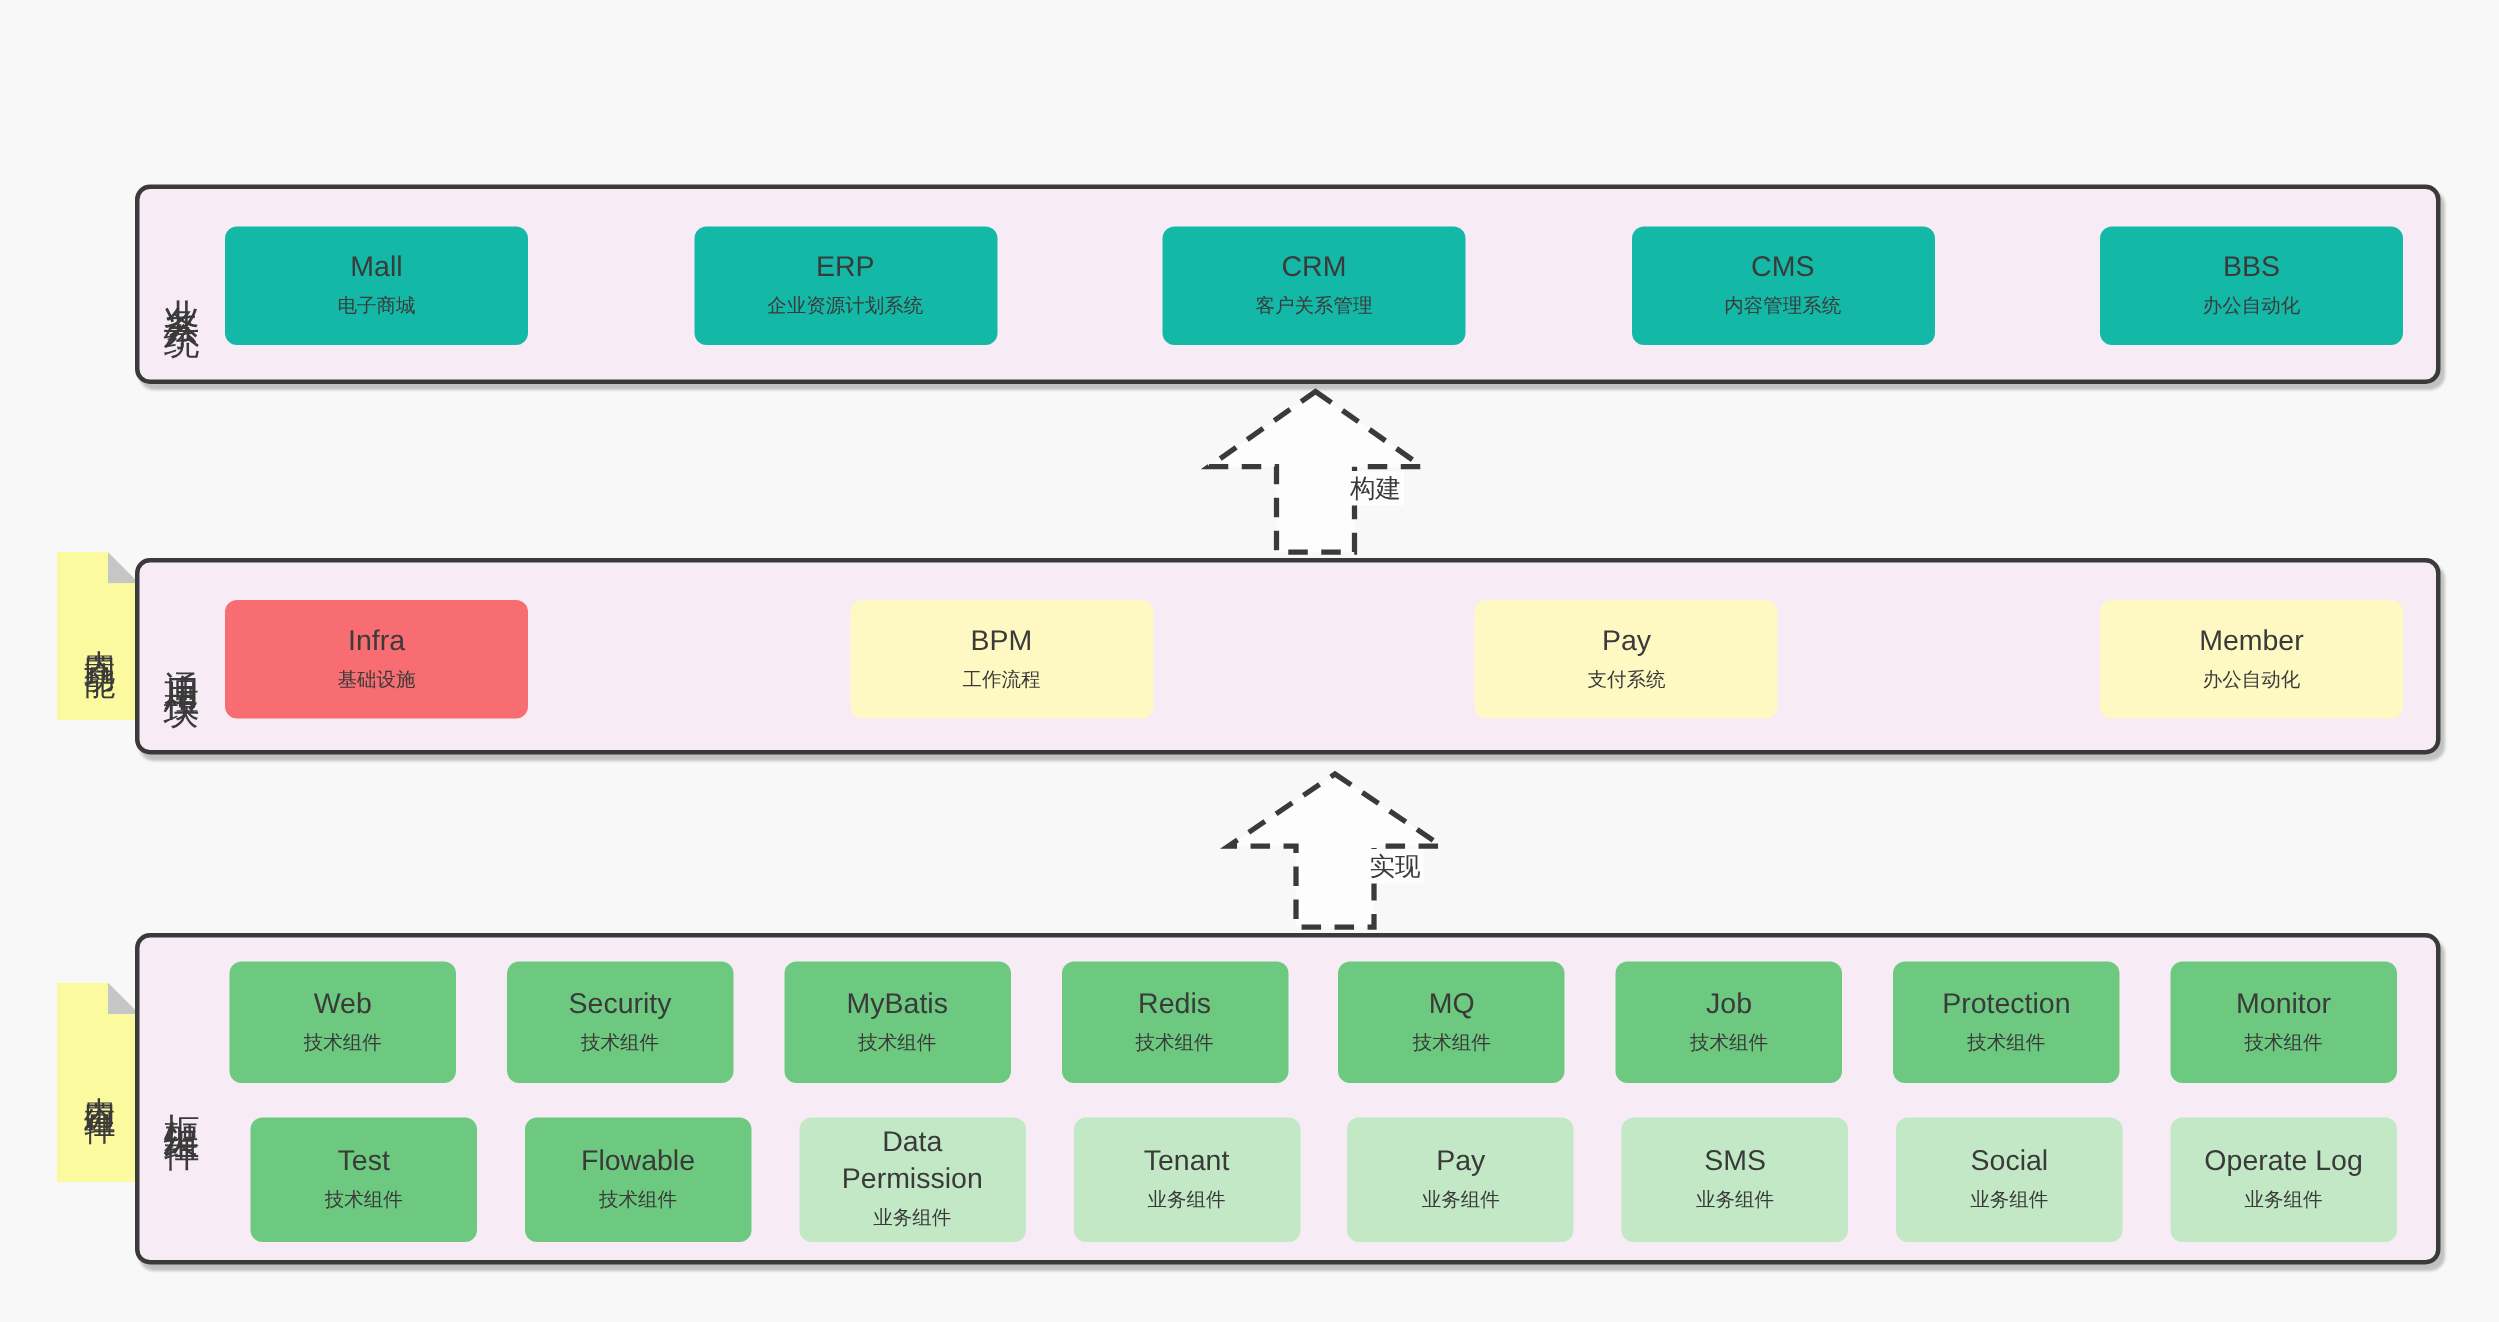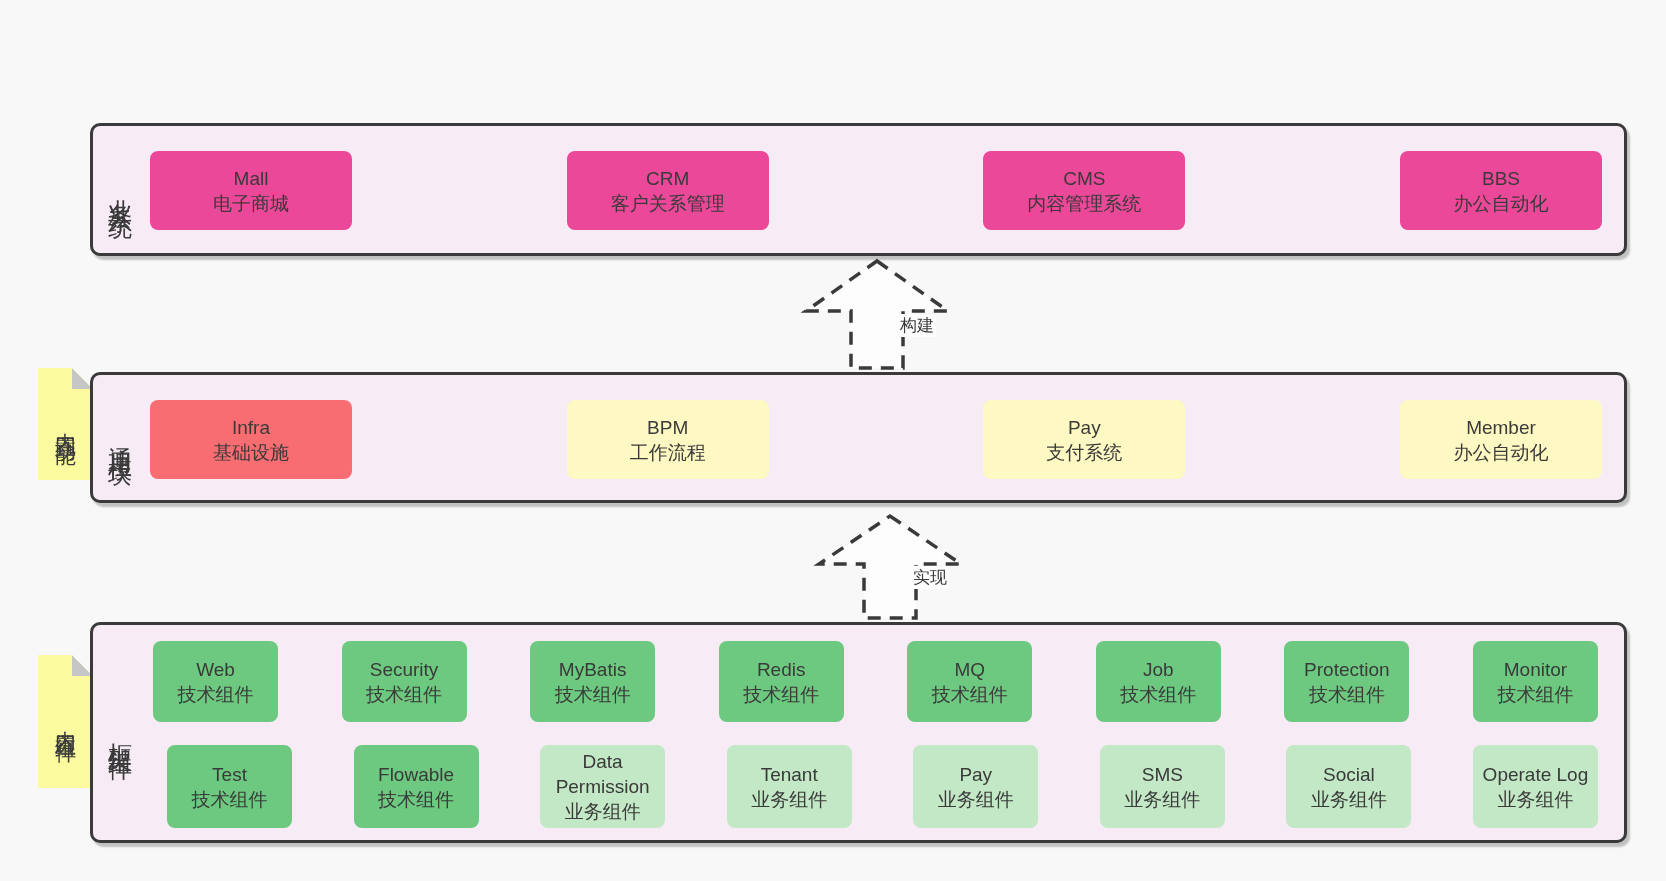--- a/index.html
+++ b/index.html
@@ -30,25 +30,25 @@
   .row-6{top:25px;}
   .band-3 .box-row{left:60px;right:26px;}
   .row-a{top:16px;}
   .row-b{top:120px;padding-left:14px;}
   .box{
     box-sizing:border-box;border-radius:8px;
     display:flex;flex-direction:column;justify-content:center;align-items:center;
     text-align:center;padding:4px 6px;
   }
   .box-6{width:202px;height:79px;}
-  .box-8{width:125px;height:81px;}
+  .box-8{width:151px;height:81px;}
   .row-b .box-8{height:83px;}
   .box-name{font-size:19px;line-height:25px;}
-  .box-desc{font-size:19px;line-height:25px;}
-  .blue{background:#ec4899;text-align:right;}
+  .box-desc{font-size:13px;line-height:25px;}
+  .blue{background:#14b8a6;text-align:right;}
   .red{background:#f76d72;}
   .pink{background:#fef9c3;}
   .green-dark{background:#6dc97f;}
   .green-light{background:#c2e8c5;}
   .sticky{
     position:absolute;left:38px;width:55px;background:#fbfa9e;
     clip-path:polygon(0 0, calc(100% - 21px) 0, 100% 21px, 100% 100%, 0 100%);
     display:flex;align-items:center;justify-content:center;
   }
   .sticky-1{top:368px;height:112px;}
@@ -76,20 +76,24 @@
 <body>
 
 <div class="band band-1">
   <div class="band-label">业务系统</div>
   <div class="box-row row-6">
     <div class="box box-6 blue">
       <span class="box-name">Mall</span>
       <span class="box-desc">电子商城</span>
     </div>
     <div class="box box-6 blue">
+      <span class="box-name">ERP</span>
+      <span class="box-desc">企业资源计划系统</span>
+    </div>
+    <div class="box box-6 blue">
       <span class="box-name">CRM</span>
       <span class="box-desc">客户关系管理</span>
     </div>
     <div class="box box-6 blue">
       <span class="box-name">CMS</span>
       <span class="box-desc">内容管理系统</span>
     </div>
     <div class="box box-6 blue">
       <span class="box-name">BBS</span>
       <span class="box-desc">办公自动化</span>

